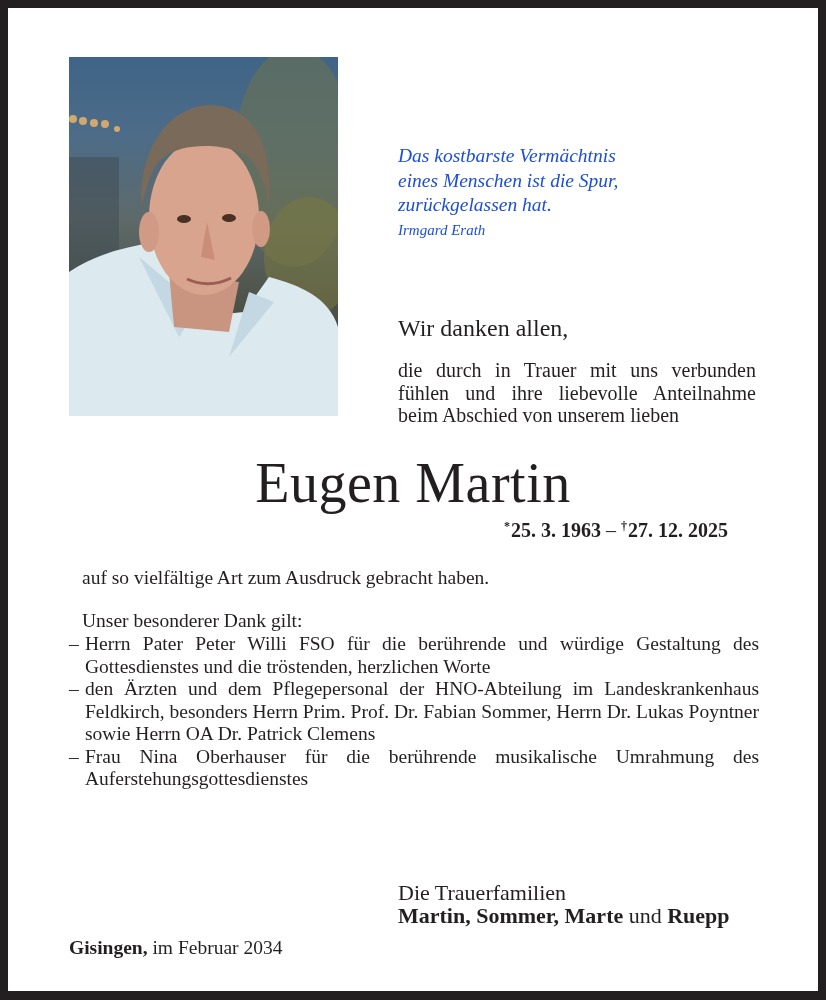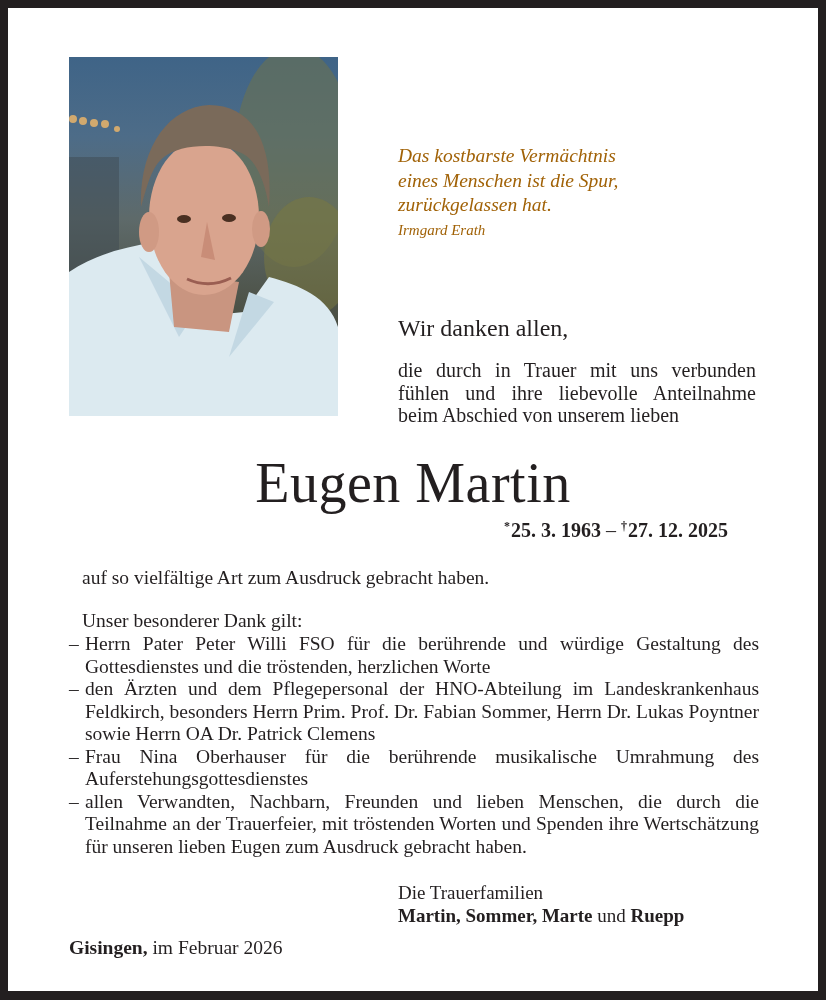--- a/index.html
+++ b/index.html
@@ -11,21 +11,21 @@
     }
     .photo {
       position: absolute; left: 61px; top: 49px; width: 269px; height: 359px;
       overflow: hidden;
       background: linear-gradient(180deg, #3f6487 0%, #4d6c88 22%, #5e6a6a 45%, #4c5146 70%, #3d3f35 100%);
     }
     .photo svg { position: absolute; left: 0; top: 0; width: 100%; height: 100%; }
     .quote {
       position: absolute; left: 390px; top: 136px; width: 380px;
       font-family: "Liberation Serif", serif; font-style: italic;
-      font-size: 19.5px; line-height: 24.5px; color: #a16207;
+      font-size: 19.5px; line-height: 24.5px; color: #1d4ed8;
     }
     .quote .line { display: block; white-space: nowrap; }
     .quote .author { display: block; font-size: 15px; line-height: 20px; margin-top: 2px; }
     .thanks-heading {
       position: absolute; left: 390px; top: 305px;
       font-family: "Liberation Serif", serif; font-size: 24px; line-height: 30px;
     }
     .intro {
       position: absolute; left: 390px; top: 351px; width: 358px;
       font-family: "Liberation Serif", serif; font-size: 20px; line-height: 22.5px;
@@ -44,21 +44,21 @@
       position: absolute; left: 61px; width: 690px;
       font-family: "Liberation Serif", serif; font-size: 19.5px; line-height: 22.5px; margin-left: 13px;
     }
     .closing { top: 559px; }
     .dank-heading { top: 602px; }
     .dank-list { top: 625px; margin: 0; padding: 0; list-style: none; }
     .dank-list li { position: relative; padding-left: 16px; text-align: justify; }
     .dank-list li::before { content: "\2013"; position: absolute; left: 0; top: 0; }
     .signature {
       position: absolute; left: 390px; top: 873px;
-      font-family: "Liberation Serif", serif; font-size: 19px; line-height: 23px;
+      font-family: "Liberation Serif", serif; font-size: 22px; line-height: 23px;
     }
     .signature b { font-weight: bold; }
     .place-date {
       position: absolute; left: 61px; top: 928px;
       font-family: "Liberation Serif", serif; font-size: 19.5px; line-height: 23px;
     }
   </style>
 </head>
 <body>
 
@@ -124,25 +124,24 @@
   </div>
 
   <div class="body-text closing">auf so vielfältige Art zum Ausdruck gebracht haben.</div>
 
   <div class="body-text dank-heading">Unser besonderer Dank gilt:</div>
 
   <ul class="body-text dank-list">
     <li>Herrn Pater Peter Willi FSO für die berührende und würdige Gestaltung des Gottesdienstes und die tröstenden, herzlichen Worte</li>
     <li>den Ärzten und dem Pflegepersonal der HNO-Abteilung im Landeskrankenhaus Feldkirch, besonders Herrn Prim. Prof. Dr. Fabian Sommer, Herrn Dr. Lukas Poyntner sowie Herrn OA Dr. Patrick Clemens</li>
     <li>Frau Nina Oberhauser für die berührende musikalische Umrahmung des Auferstehungsgottesdienstes</li>
-    <li>allen Verwandten, Nachbarn, Freunden und lieben Menschen, die durch die Teilnahme an der Trauerfeier, mit tröstenden Worten und Spenden ihre Wertschätzung für unseren lieben Eugen zum Ausdruck gebracht haben.</li>
   </ul>
 
   <div class="signature">
     <div>Die Trauerfamilien</div>
     <div><b>Martin</b><b>, </b><b>Sommer</b><b>, </b><b>Marte</b><span> </span><span>und</span><span> </span><b>Ruepp</b></div>
   </div>
 
   <div class="place-date">
-    <b>Gisingen,</b><span> im Februar 2026</span>
+    <b>Gisingen,</b><span> im Februar 2034</span>
   </div>
 
 </div>
 
 </body></html>

